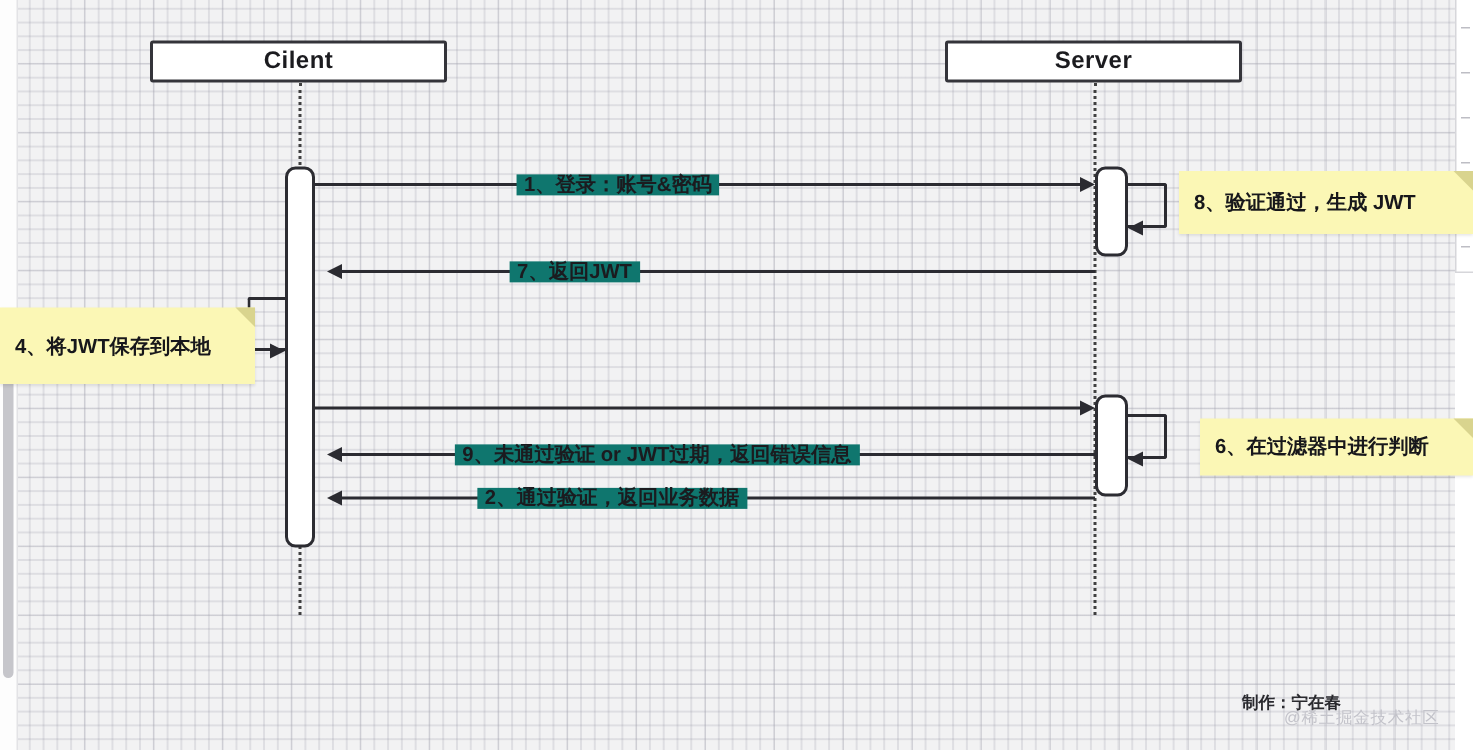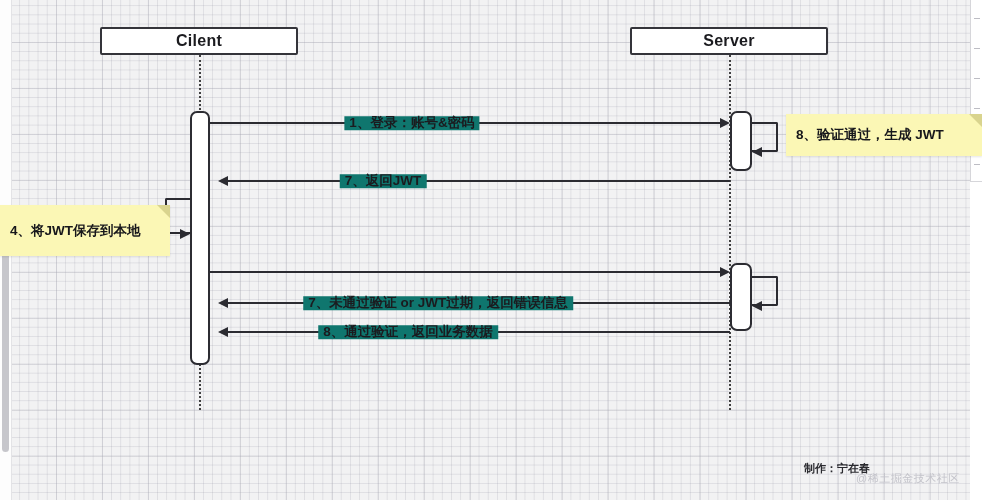--- a/index.html
+++ b/index.html
@@ -245,25 +245,29 @@
   <div class="note" style="left:0px; top:191px; width:170px; height:51px;margin-top:14px;">
     <span>4、将JWT保存到本地</span>
     <span class="note-fold"></span>
   </div>
 
   <div class="msg-line" style="left:210px; top:271px; width:512px;"></div>
   <div class="arrowhead right" style="left:720px; top:267px;"></div>
 
   <div class="selfloop right-side" style="left:752px; top:276px; width:26px; height:30px;"></div>
   <div class="arrowhead left" style="left:752px; top:301px;"></div>
+  <div class="note" style="left:800px; top:279px; width:182px; height:38px;">
+    <span>6、在过滤器中进行判断</span>
+    <span class="note-fold"></span>
+  </div>
 
   <div class="msg-line" style="left:228px; top:302px; width:502px;"></div>
   <div class="arrowhead left" style="left:218px; top:298px;"></div>
-  <div class="msg-label" style="left:438px; top:303px;">7、未通过验证 or JWT过期，返回错误信息</div>
+  <div class="msg-label" style="left:438px; top:303px;">9、未通过验证 or JWT过期，返回错误信息</div>
 
   <div class="msg-line" style="left:228px; top:331px; width:502px;"></div>
   <div class="arrowhead left" style="left:218px; top:327px;"></div>
-  <div class="msg-label" style="left:408px; top:332px;">8、通过验证，返回业务数据</div>
-
-  <div id="credit" style="left:804px; top:461px;">制作：宁在春</div>
+  <div class="msg-label" style="left:408px; top:332px;">2、通过验证，返回业务数据</div>
+
+  <div id="credit" style="left:828px; top:461px;">制作：宁在春</div>
   <div id="watermark" style="left:856px; top:471px;">@稀土掘金技术社区</div>
 
 </div>
 
 </body></html>

